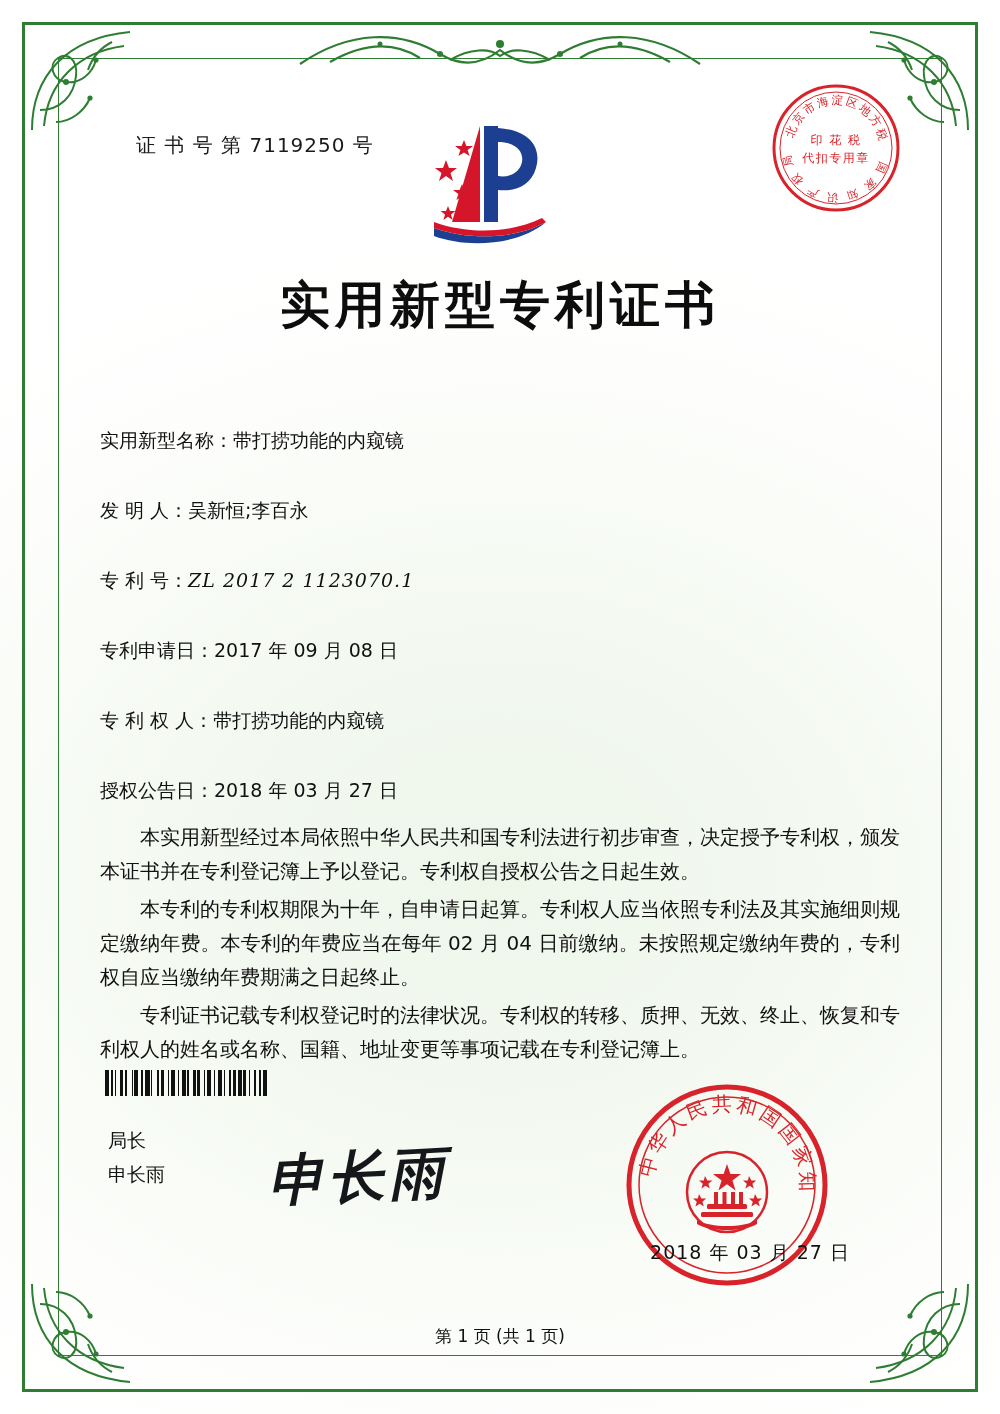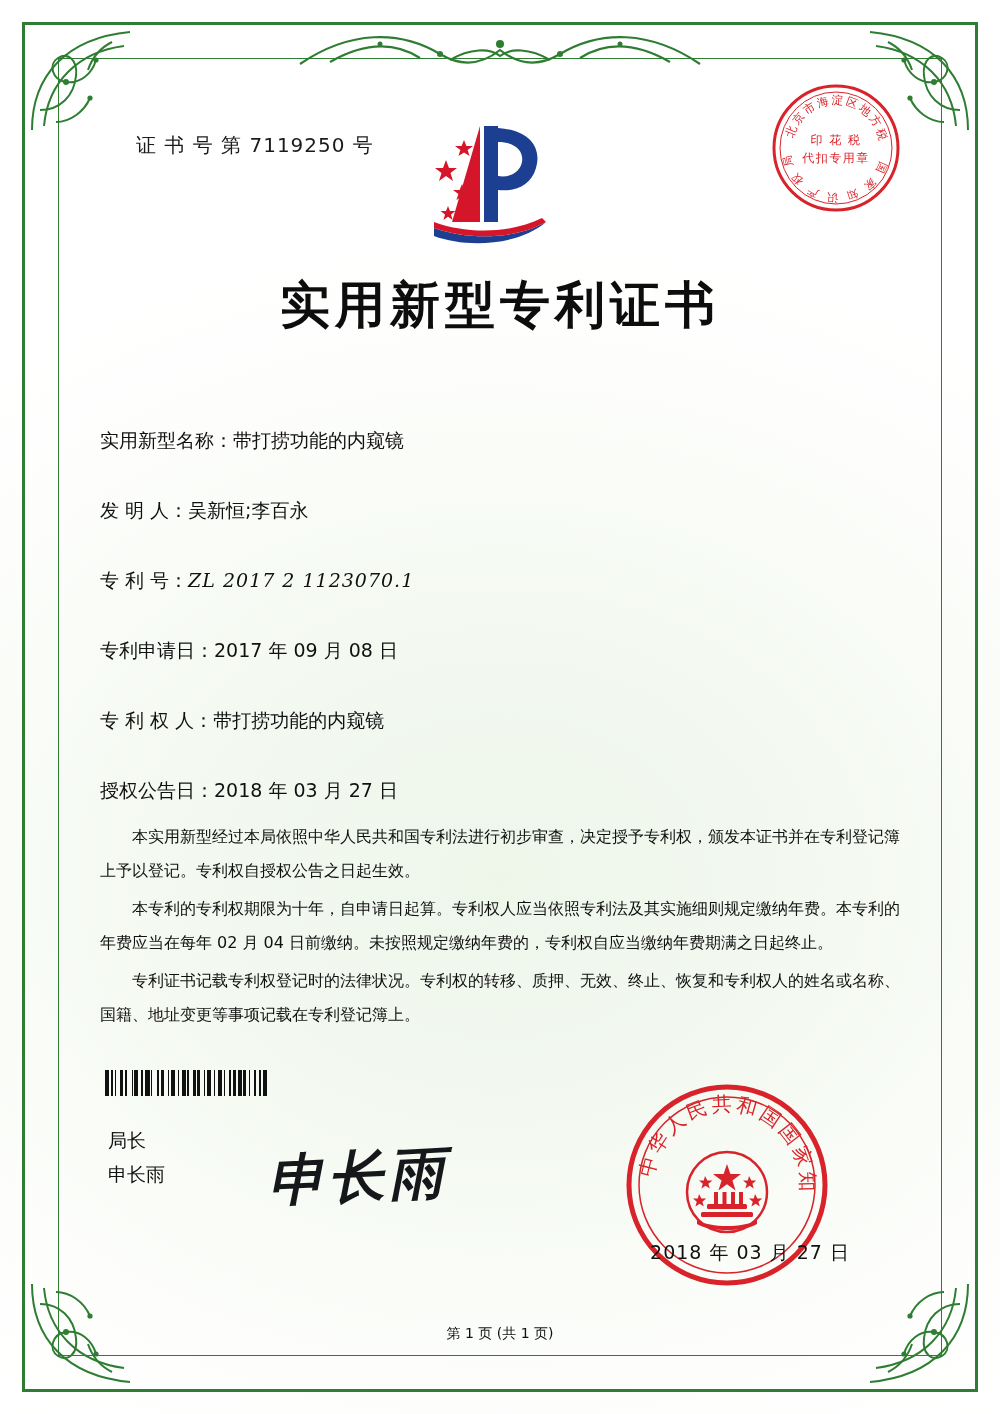--- a/index.html
+++ b/index.html
@@ -126,21 +126,21 @@
     font-family: "DejaVu Serif", serif;
     letter-spacing: 1px;
     font-style: italic;
   }
 
   .paragraphs {
     position: absolute;
     left: 100px;
     top: 820px;
     width: 800px;
-    font-size: 16px;
+    font-size: 20px;
     line-height: 34px;
     color: #111;
     text-align: justify;
   }
   .paragraphs p {
     margin: 0 0 4px 0;
     text-indent: 2em;
   }
 
   
@@ -199,21 +199,21 @@
     color: #111;
     letter-spacing: 1px;
     white-space: nowrap;
   }
 
   .footer {
     position: absolute;
     left: 0; right: 0;
     top: 1325px;
     text-align: center;
-    font-size: 14px;
+    font-size: 17px;
     color: #111;
   }
 </style>
 </head>
 <body>
 
 <div class="page">
 
   <div class="border-outer"></div>
   <div class="border-inner"></div>

